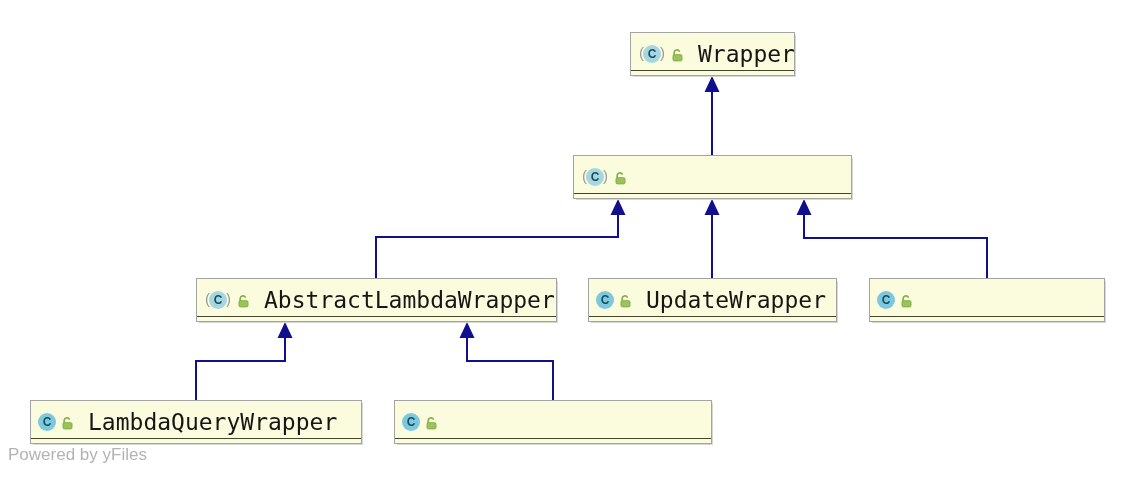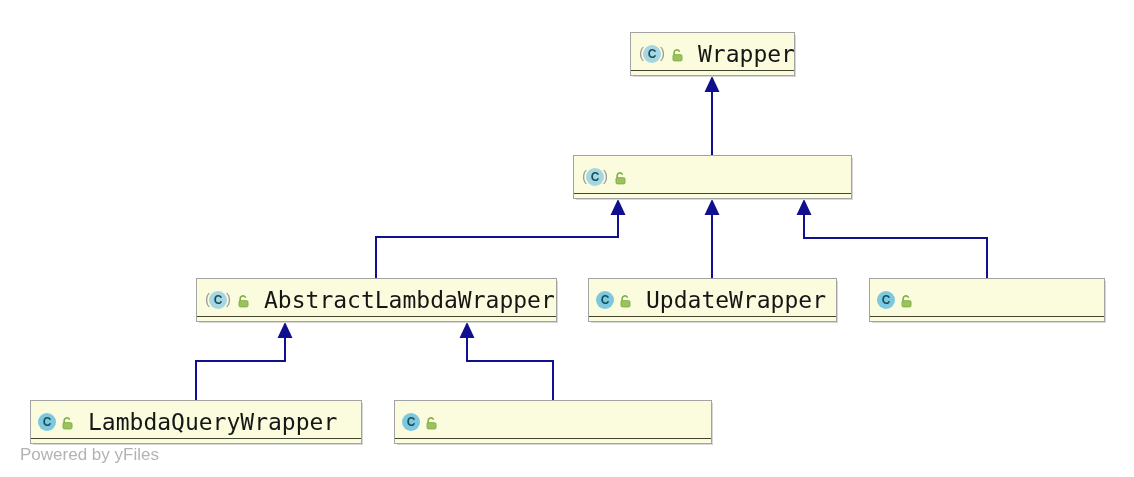--- a/index.html
+++ b/index.html
@@ -70,21 +70,21 @@
   .n1 { left:573px; top:155px; width:279px; }
   .n2 { left:196px; top:278px; width:361px; }
   .n3 { left:588px; top:278px; width:249px; }
   .n4 { left:869px; top:278px; width:236px; }
   .n5 { left:30px;  top:400px; width:332px; }
   .n6 { left:394px; top:400px; width:318px; }
 
   
   #watermark {
     position:absolute;
-    left:20px; top:445px;
+    left:8px; top:445px;
     font-family:"Liberation Sans", sans-serif;
     font-size:17px;
     color:#B3B3B3;
   }
 </style>
 </head>
 <body>
 
 <div id="canvas">
 

